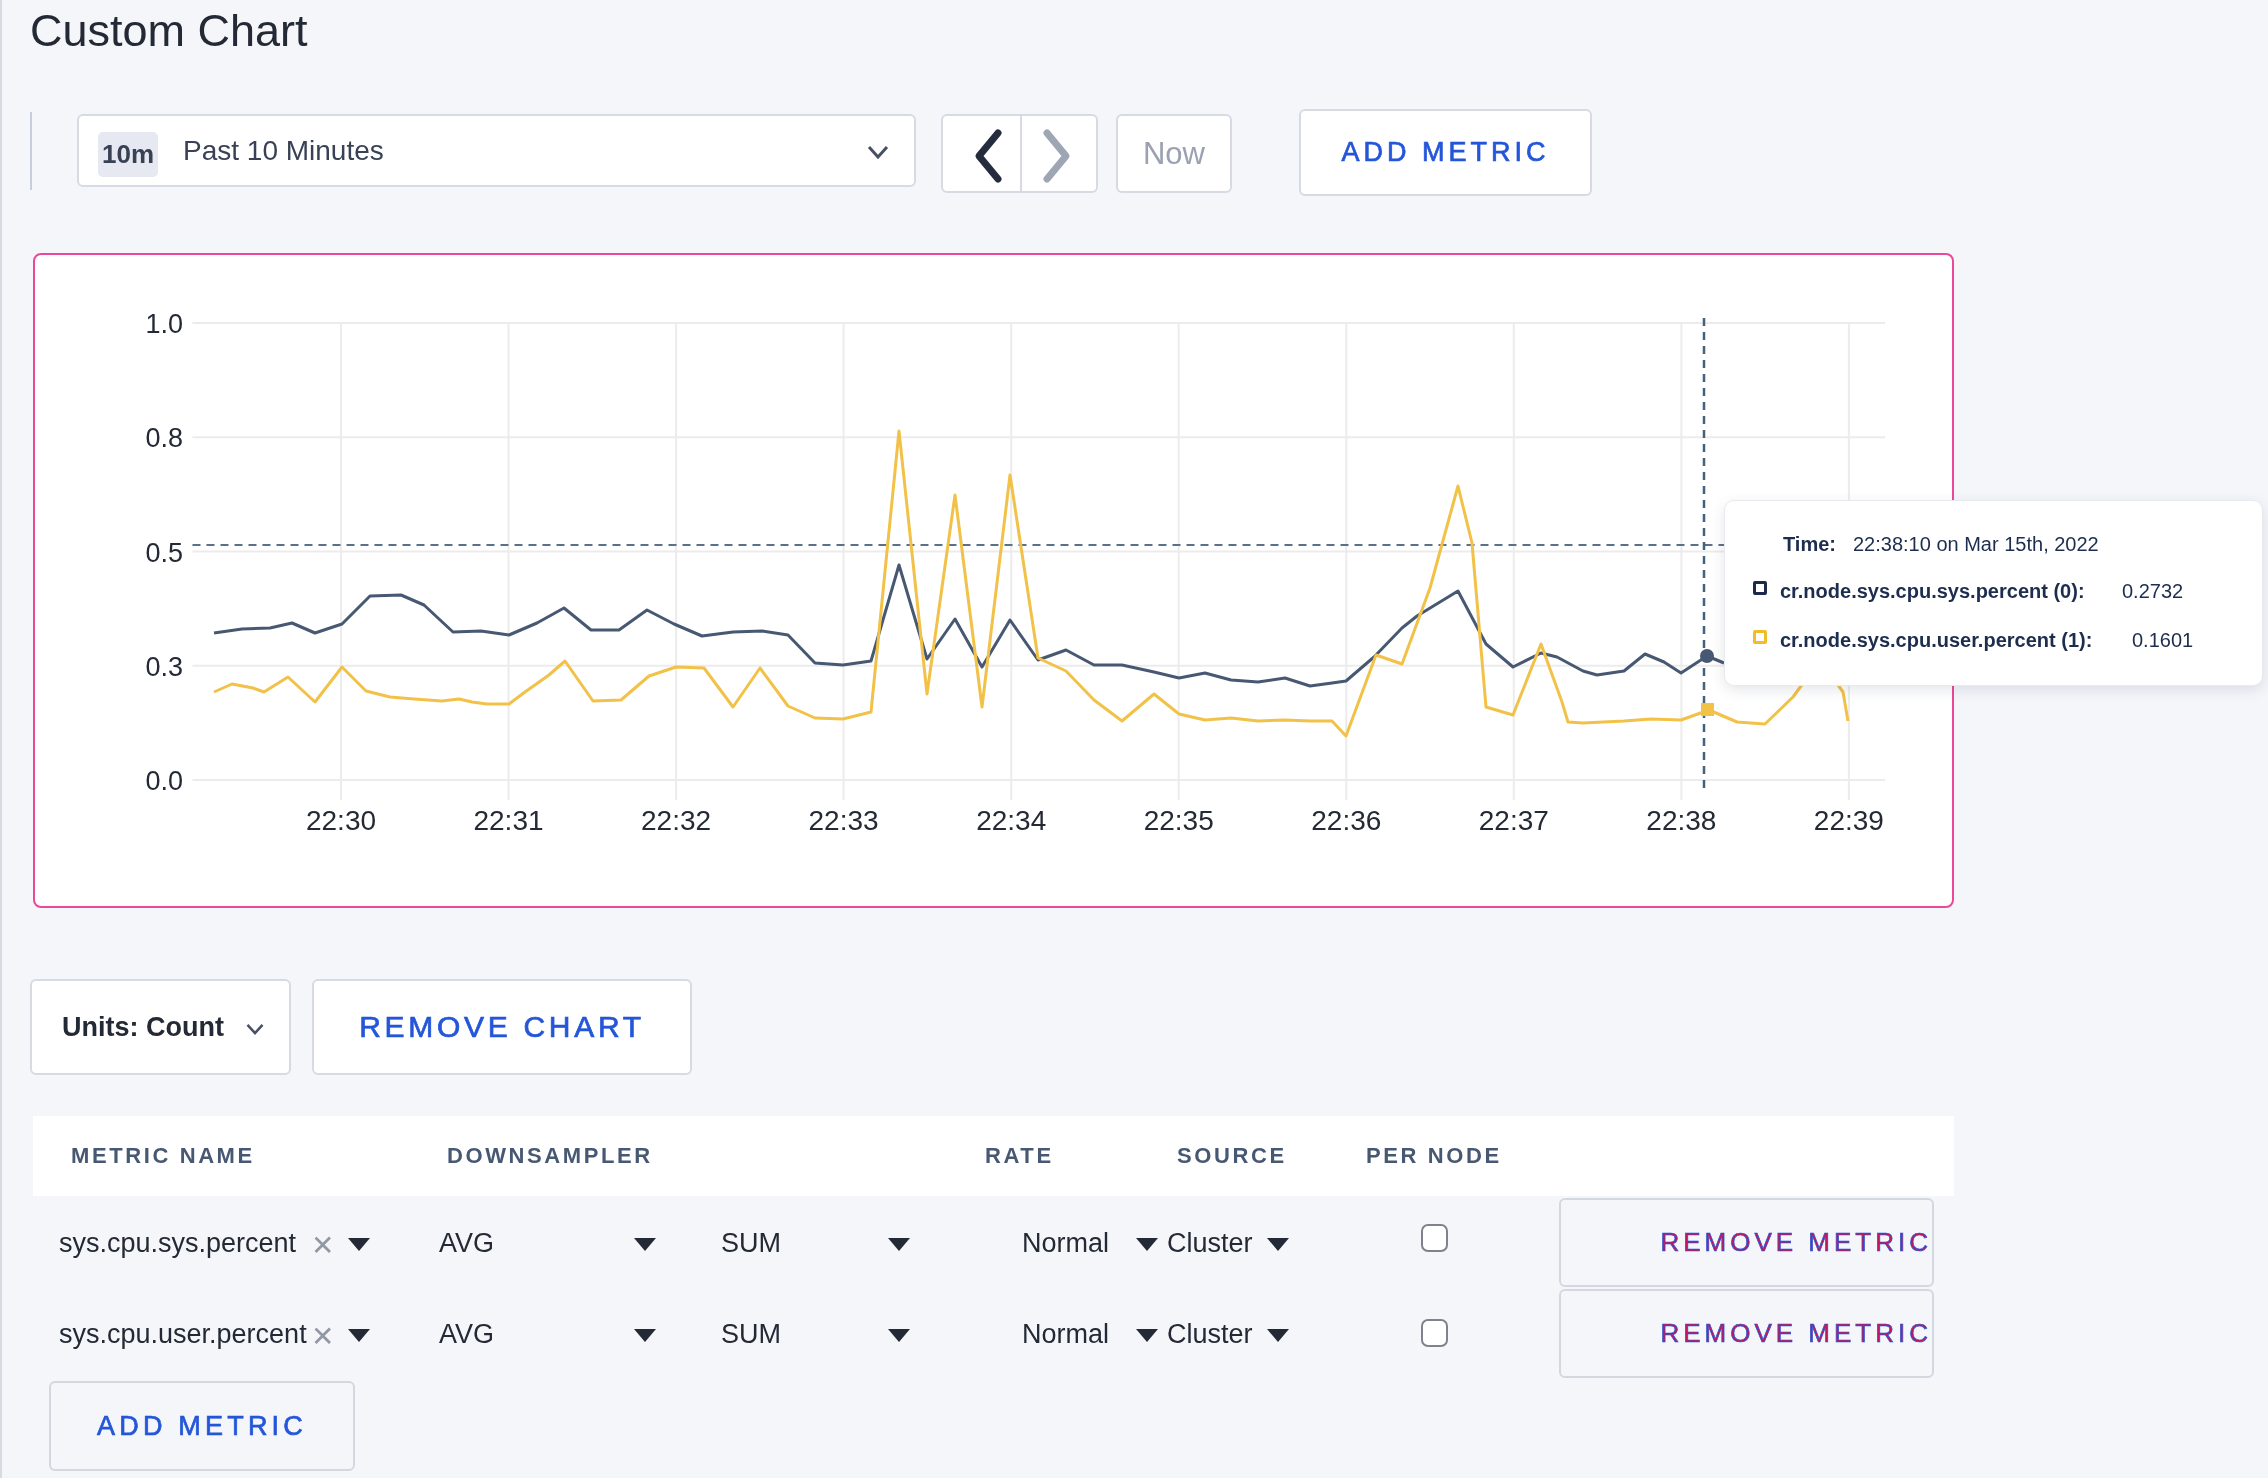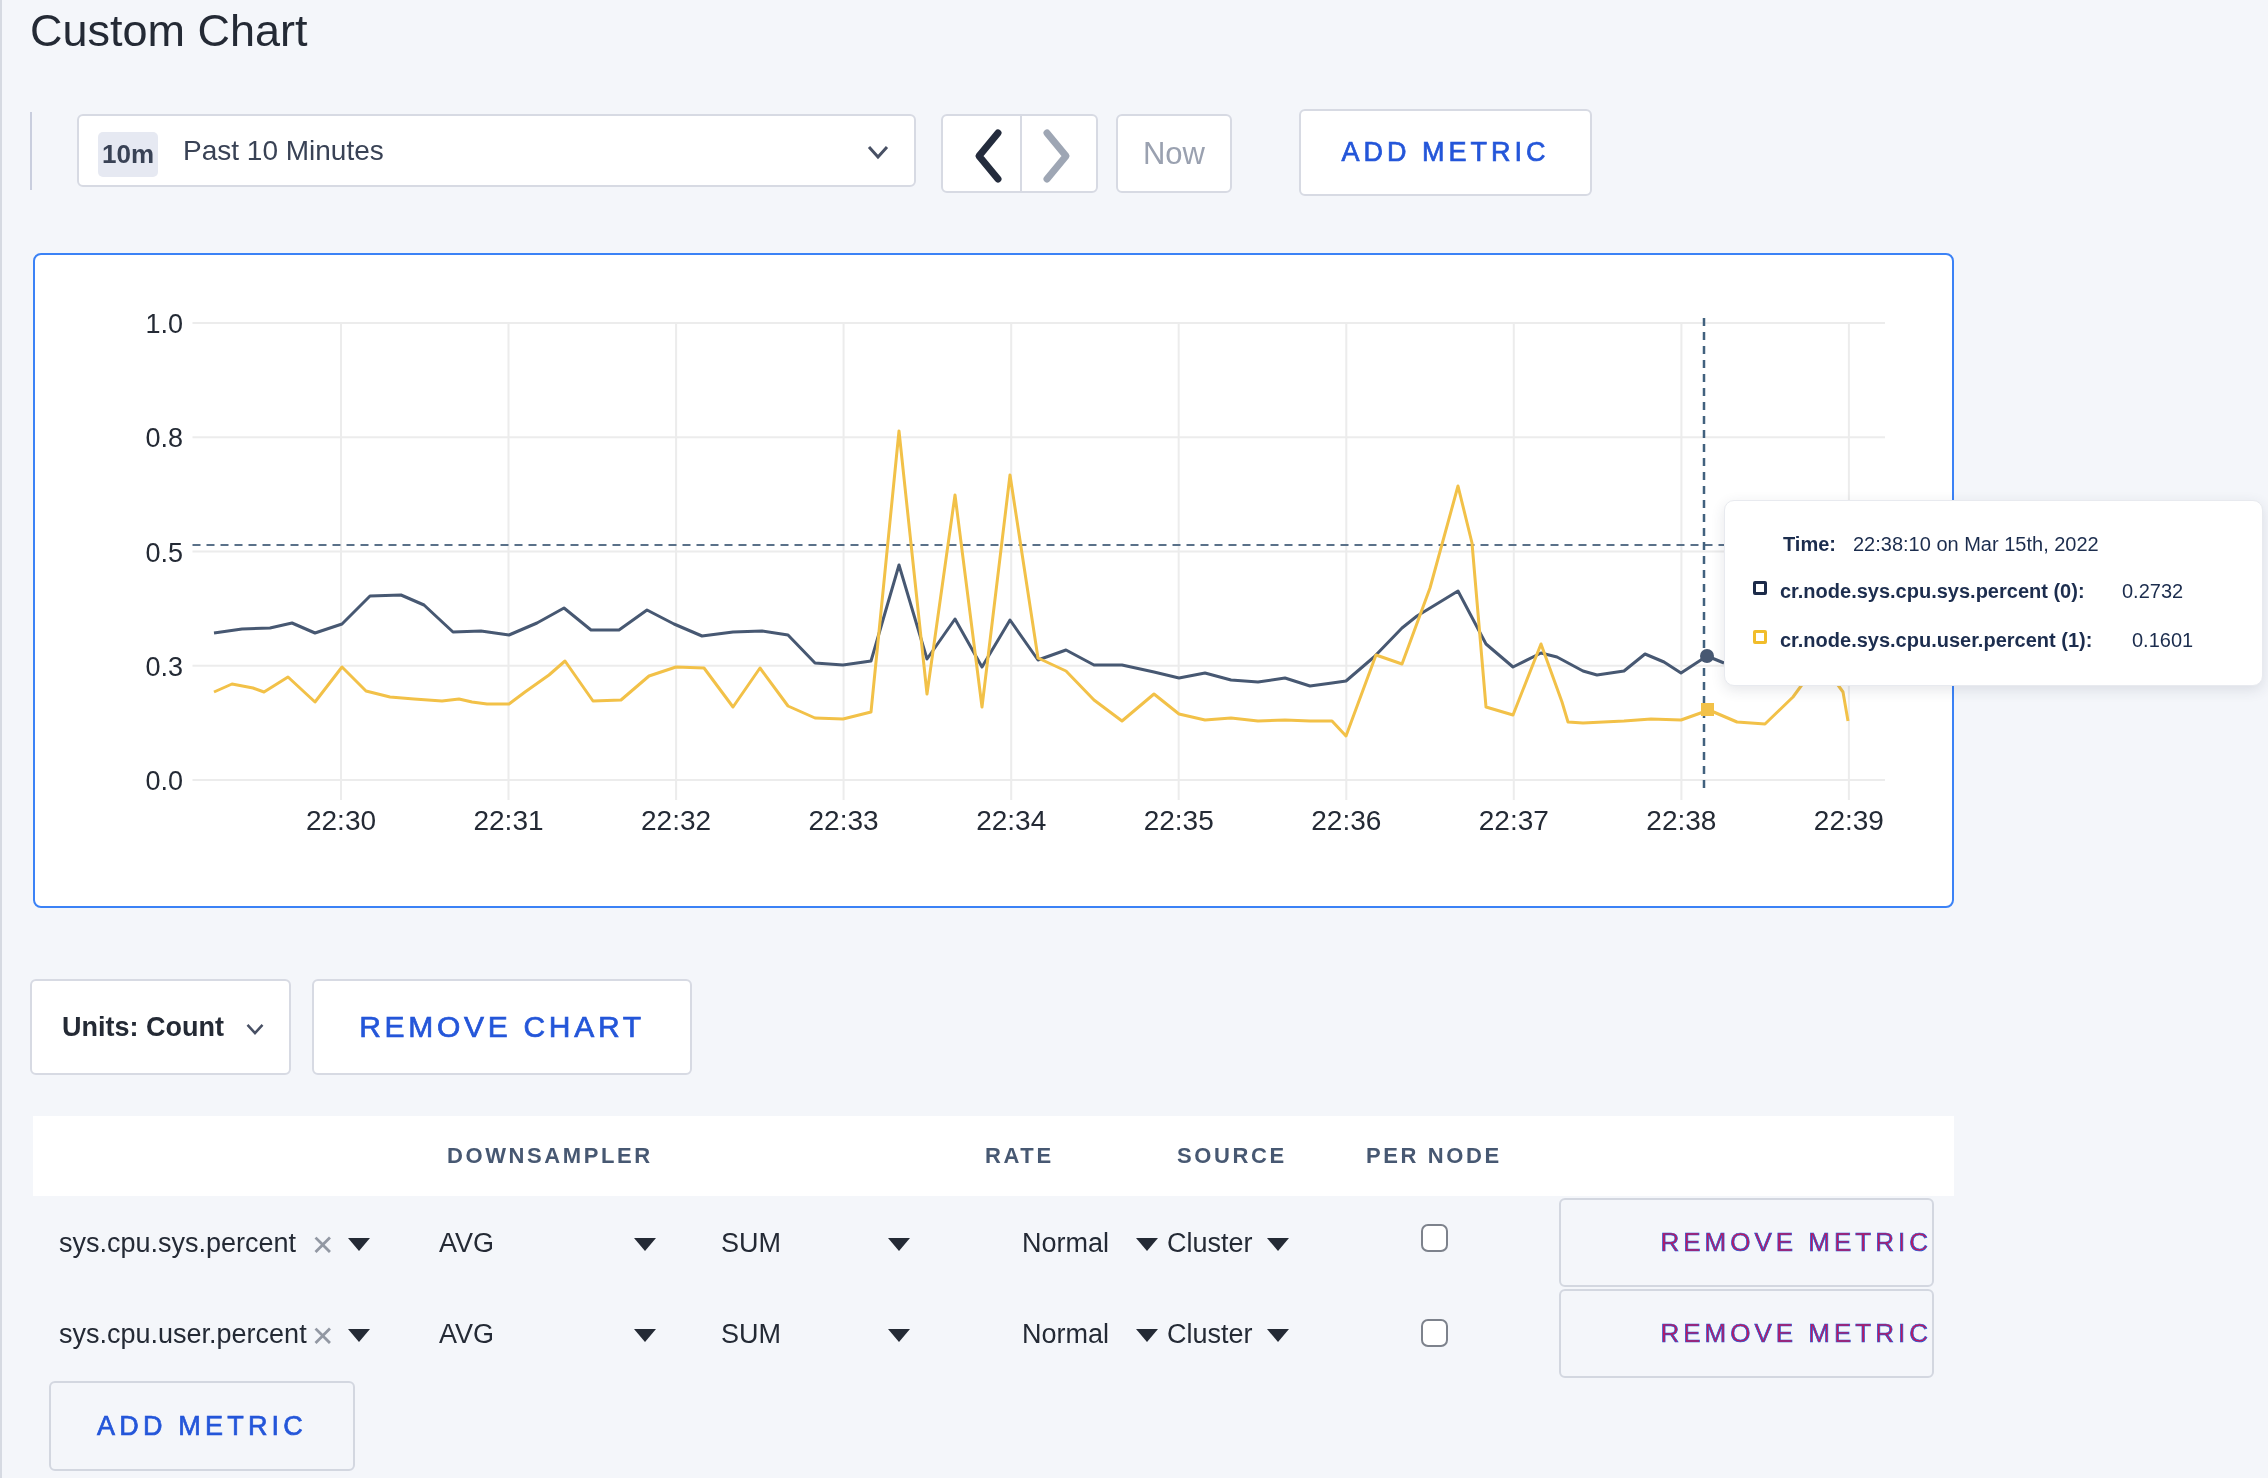--- a/index.html
+++ b/index.html
@@ -9,21 +9,21 @@
 .title { left:30px; top:5px; font-size:45px; color:#242a35; font-weight:400; }
 .vdiv { left:30px; top:112px; width:2px; height:78px; background:#c9cede; }
 .dd { left:77px; top:114px; width:839px; height:73px; background:#fff; border:2px solid #d7dae3; border-radius:6px; }
 .badge { left:19px; top:16px; width:60px; height:45px; background:#e6e9f2; border-radius:5px; font-size:26px; font-weight:700; color:#394255; text-align:center; line-height:45px; }
 .ddtext { left:104px; top:0; height:69px; line-height:69px; font-size:28px; color:#394255; }
 .btn { background:#fff; border:2px solid #d7dae3; border-radius:6px; }
 .arrows { left:941px; top:114px; width:157px; height:79px; }
 .arrdiv { position:absolute; left:77px; top:0; width:2px; height:75px; background:#d7dae3; }
 .nowbtn { left:1116px; top:114px; width:116px; height:79px; font-size:31px; color:#9aa1b0; text-align:center; line-height:75px; }
 .addchart { left:1299px; top:109px; width:293px; height:87px; font-size:27px; letter-spacing:4px; color:#2456d9; -webkit-text-stroke:0.7px #2456d9; text-align:center; line-height:83px; }
-.panel { left:33px; top:253px; width:1921px; height:655px; background:#fff; border:2px solid #3b82f6; border-radius:8px; }
+.panel { left:33px; top:253px; width:1921px; height:655px; background:#fff; border:2px solid #ec4899; border-radius:8px; }
 .tooltip { left:1724px; top:500px; width:539px; height:186px; background:#fff; border:1px solid #e8eaef; border-radius:10px; box-shadow:0 4px 14px rgba(40,50,70,0.12); z-index:5; }
 .ttrow { position:absolute; font-size:20px; color:#1c2d4e; }
 .ttsq { position:absolute; width:14px; height:14px; border-radius:2px; background:#fff; }
 .unitsbox { left:30px; top:979px; width:261px; height:96px; background:#fff; border:2px solid #d7dae3; border-radius:6px; }
 .unitstext { position:absolute; left:30px; top:0; height:92px; line-height:92px; font-size:27px; font-weight:700; color:#242a35; }
 .removechart { left:312px; top:979px; width:380px; height:96px; background:#fff; border:2px solid #d7dae3; border-radius:6px; font-size:30px; letter-spacing:3.7px; color:#2456d9; -webkit-text-stroke:0.7px #2456d9; text-align:center; line-height:92px; }
 .thead { left:33px; top:1116px; width:1921px; height:80px; background:#fff; }
 .th { position:absolute; top:0; height:80px; line-height:80px; font-size:22px; font-weight:700; letter-spacing:2.6px; color:#475872; }
 .cell { position:absolute; font-size:27px; color:#242a35; }
 .tri { position:absolute; width:0; height:0; border-left:11px solid transparent; border-right:11px solid transparent; border-top:13px solid #242a35; }
@@ -110,20 +110,21 @@
 
 <div class="abs unitsbox">
   <div class="unitstext">Units: Count</div>
   <svg style="position:absolute;left:213px;top:38px" width="20" height="20" viewBox="0 0 24 24">
       <path d="M3 7 L12 17 L21 7" fill="none" stroke="#485064" stroke-width="3"></path>
     </svg>
 </div>
 <div class="abs removechart">REMOVE CHART</div>
 
 <div class="abs thead">
+  <div class="th" style="left:38px">METRIC NAME</div>
   <div class="th" style="left:414px">DOWNSAMPLER</div>
   <div class="th" style="left:952px">RATE</div>
   <div class="th" style="left:1144px">SOURCE</div>
   <div class="th" style="left:1333px">PER NODE</div>
 </div>
 
 <div class="abs cell" style="left:59px;top:1228px">sys.cpu.sys.percent</div>
 <div class="abs x" style="left:311px;top:1229px">✕</div>
 <div class="tri" style="left:348px;top:1238px"></div>
 <div class="abs cell" style="left:439px;top:1228px">AVG</div>

